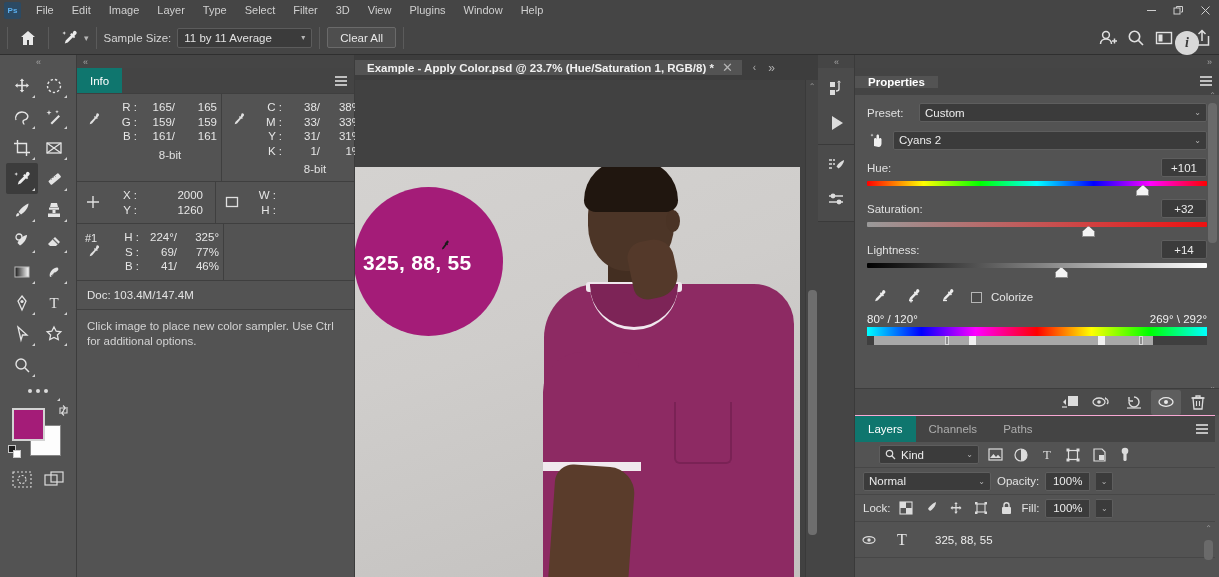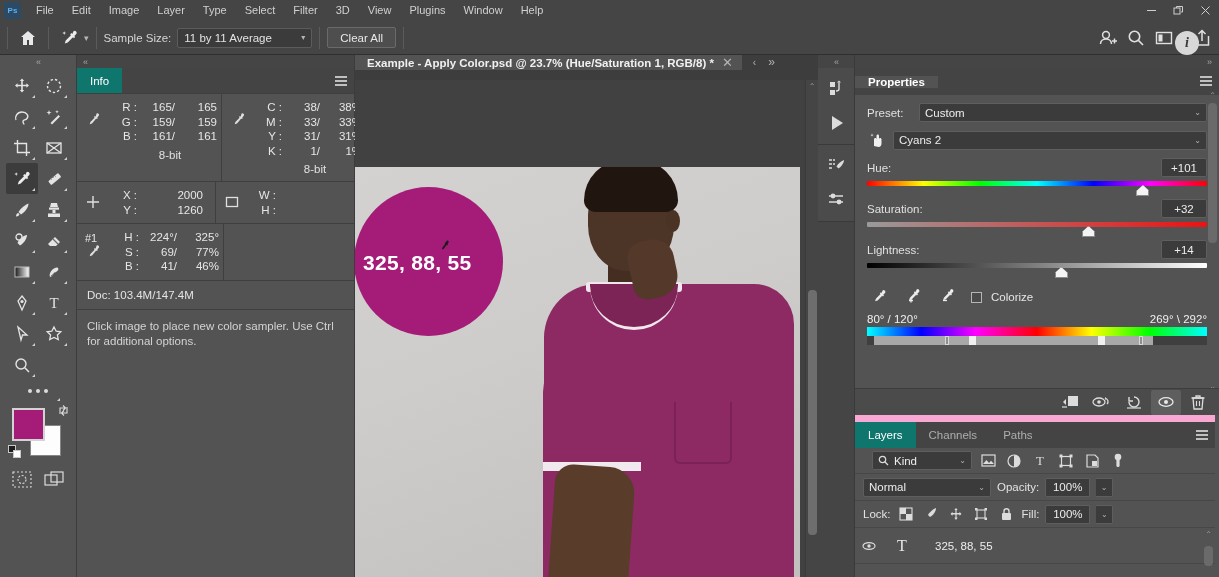--- a/index.html
+++ b/index.html
@@ -140,21 +140,21 @@
   .vline { display:flex; font-size:11.5px; line-height:14.5px; color:#e6e6e6; }
   .vlabel { width:24px; text-align:right; }
   .v1 { width:38px; text-align:right; }
   .v2 { width:42px; text-align:right; }
   .bitdepth { text-align:center; font-size:11.5px; color:#e0e0e0; margin-top:5px; padding-left:10px;}
   .doc-row { padding:8px 10px; font-size:11.5px; color:#e4e4e4; border-bottom:1px solid #3f3f3f; }
   .hint-row { padding:9px 12px 9px 10px; font-size:11.5px; color:#d3d3d3; line-height:15px; }
 
   
   .docarea { position:absolute; top:55px; left:355px; width:463px; height:522px; background:#454545; }
-  .doctabs { height:25px; background:#3d3d3d; display:flex; align-items:flex-start; position:relative; }
+  .doctabs { height:25px; background:#3d3d3d; display:flex; align-items:center; position:relative; }
   .doctab {
     background:#535353; display:flex; align-items:center; padding:0 9px 0 12px;
     font-size:11.5px; color:#f0f0f0; font-weight:bold; gap:8px;
   }
   .doctab .x { color:#b4b4b4; font-size:13px; font-weight:normal; }
   .doctab-nav { display:flex; align-items:center; gap:2px; margin-left:6px; color:#b0b0b0; font-size:10px; }
   .doctab-nav span { padding:0 5px; }
   .canvas-wrap { position:relative; width:463px; height:497px; overflow:hidden; background:#414141; }
   .canvas-img {
     position:absolute; left:0; top:87px; width:445px; height:410px;
@@ -323,25 +323,25 @@
   .props-scroll {
     position:absolute; right:2px; top:36px; width:9px; height:300px;
   }
   .props-scroll .thumb { position:absolute; top:12px; left:0; width:9px; height:140px; background:#6a6a6a; border-radius:4px;}
   .props-scroll .a { text-align:center; font-size:8px; color:#9a9a9a; }
   .props-scroll .a.bot { position:absolute; bottom:0; width:9px; }
 
   
   .layers {
     position:absolute; top:415px; left:855px; width:360px; height:162px;
-    background:#535353; border-top:7px solid #f9a8d4;
+    background:#535353; border-top:1px solid #f9a8d4;
   }
   .lay-tabs { height:26px; background:#444; display:flex; position:relative; }
   .filter-row {
-    height:26px; display:flex; align-items:center; gap:6px; padding:0 17px;
+    height:26px; display:flex; align-items:center; gap:6px; padding:0 24px;
     border-bottom:1px solid #474747;
   }
   .kind-select {
     background:#3b3b3b; border:1px solid #5e5e5e; border-radius:2px;
     width:100px; height:19px; display:flex; align-items:center; gap:5px; padding:0 5px;
     font-size:11.5px; color:#ececec; justify-content:space-between;
   }
   .kind-select .l { display:flex; align-items:center; gap:5px; }
   .ficon { width:20px; height:20px; display:flex; align-items:center; justify-content:center; color:#dcdcdc; font-size:12px;}
   .blend-row, .lock-row {

